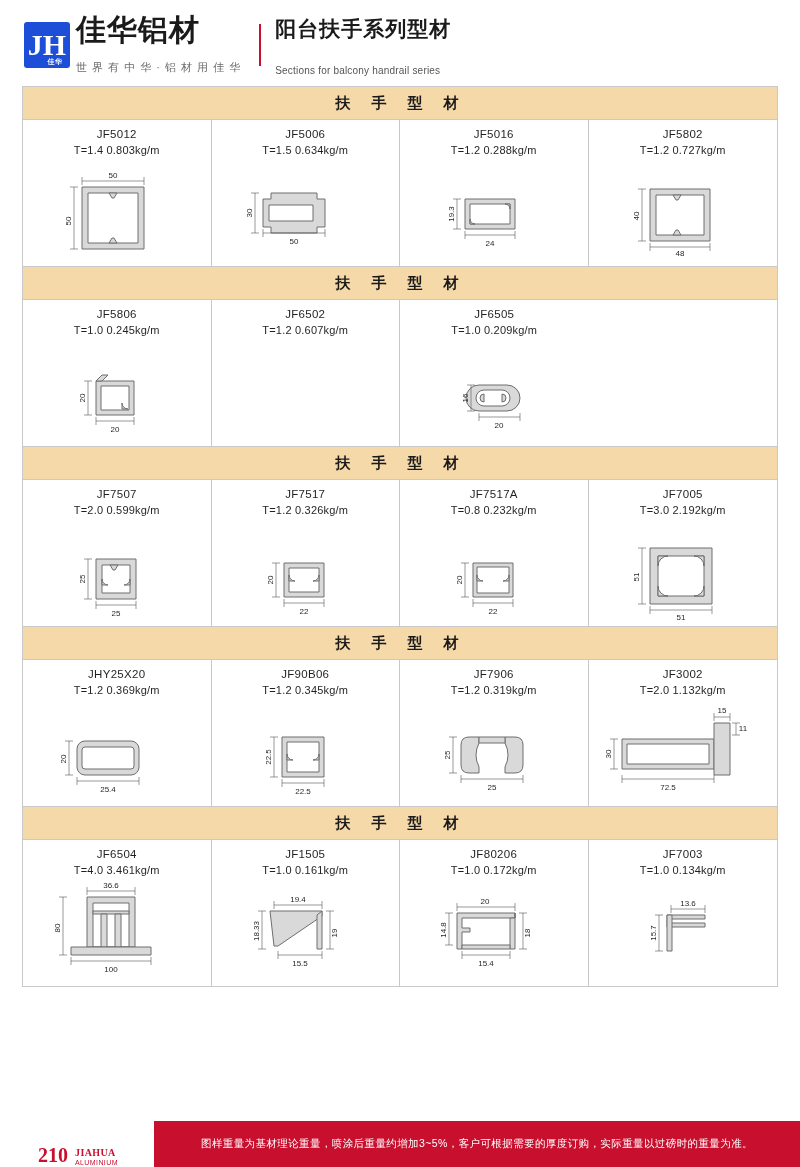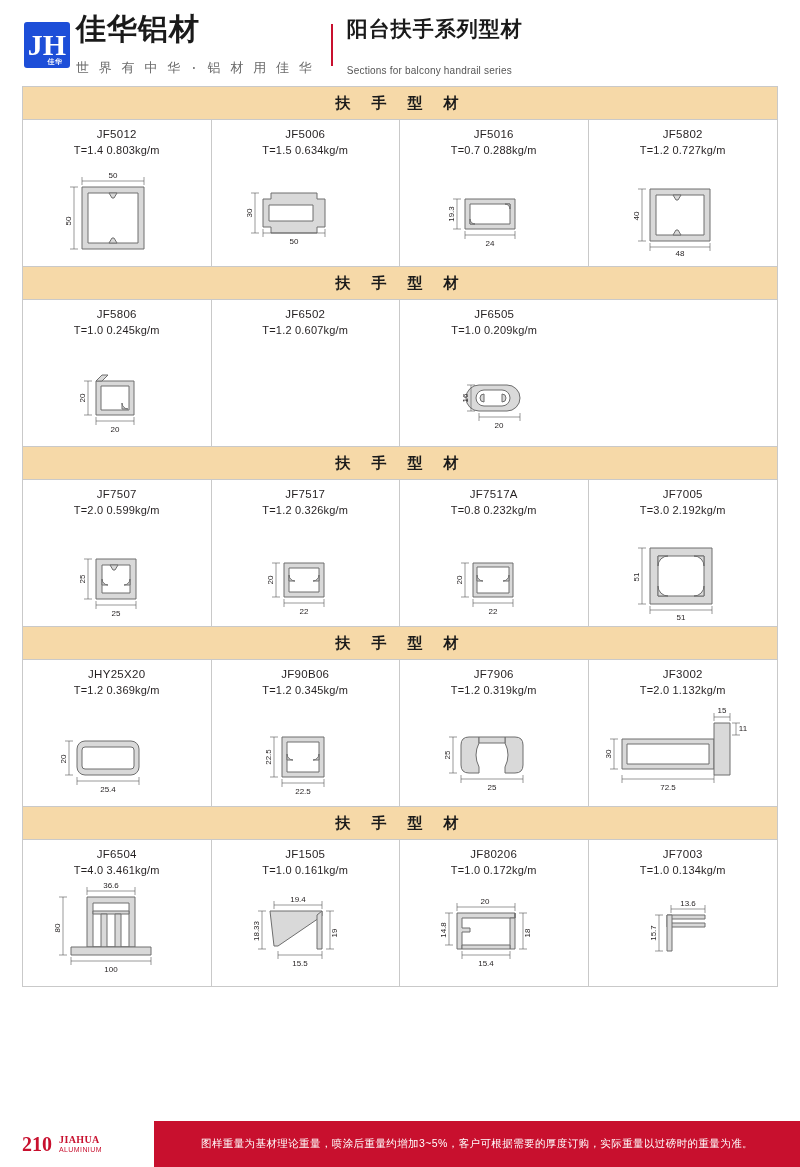--- a/index.html
+++ b/index.html
@@ -33,21 +33,21 @@
     position:absolute; bottom:1px; left:16px; right:0;
     font-size:7px; text-align:center; letter-spacing:0.5px;
   }
   .logo-cn {
     font-family:"Liberation Serif", serif;
     font-size: 30px; font-weight: bold; color:#1a1a1a;
     letter-spacing: 1px;
     line-height: 1;
   }
   .logo-tag {
-    font-size: 13px; color:#6b6b6b; letter-spacing:1px; margin-top:15px;font-family:Liberation Mono, monospace;
+    font-size: 11px; color:#6b6b6b; letter-spacing:1px; margin-top:15px;
   }
   .logo-text-wrap{ display:flex; flex-direction:column; justify-content:center;}
   .divider-v {
     width: 2px; height: 42px; background:#c8102e; margin: 0 14px 0 18px;
   }
   .title-cn {
     font-family:"Liberation Serif", serif;
     font-size: 21px; font-weight:bold; color:#1a1a1a; letter-spacing:1px;
   }
   .title-en {
@@ -99,21 +99,21 @@
   .dim { stroke:#555; stroke-width:0.6; fill:none; }
   .dimtxt { font-family:"Liberation Sans", sans-serif; font-size:8px; fill:#231f20; }
   
   .footer {
     position:absolute; left:0; right:0; bottom:0;
     height: 46px;
     display:flex; align-items:stretch;
   }
   .foot-left {
     width: 142px; background:#ffffff;
-    display:flex; align-items:center; padding-left: 22px;
+    display:flex; align-items:flex-end; padding-left: 38px;
   }
   .pagenum {
     font-family:"Liberation Serif", serif;
     font-size: 20px; font-weight:bold; color:#c8102e; margin-right:7px;
   }
   .foot-brand { line-height:1.15; }
   .foot-brand .b1 { font-size:10px; color:#c8102e; font-weight:bold; letter-spacing:0.4px;font-family:Liberation Serif, serif;}
   .foot-brand .b2 { font-size:7px; color:#c8102e; letter-spacing:0.4px;}
   .foot-right {
     flex:1; background:#c8102e; color:#fff;
@@ -182,21 +182,21 @@
           <line class="dim" x1="20" y1="26" x2="20" y2="66"></line>
           <line class="dim" x1="16" y1="26" x2="24" y2="26"></line>
             <line class="dim" x1="16" y1="66" x2="24" y2="66"></line>
           <text class="dimtxt" x="17" y="46" text-anchor="middle" transform="rotate(-90 17 46)">30</text>
         </svg>
       </div>
     </div>
 
     <div class="cell">
       <div class="code">JF5016</div>
-      <div class="spec">T=0.7   0.288kg/m</div>
+      <div class="spec">T=1.2   0.288kg/m</div>
       <div class="fig">
         <svg width="130" height="88" viewBox="0 0 130 88">
           <path class="prof" d="M36,32 h50 v30 h-50 z M41,37 h40 v20 h-40 z" fill-rule="evenodd"></path>
           <path class="prof" d="M41,52 a5,5 0 0 0 5,5 h-5 z"></path>
           <path class="prof" d="M76,37 h5 v5 a5,5 0 0 0 -5,-5 z"></path>
           <line class="dim" x1="36" y1="68" x2="86" y2="68"></line>
           <line class="dim" x1="36" y1="64" x2="36" y2="72"></line>
             <line class="dim" x1="86" y1="64" x2="86" y2="72"></line>
           <text class="dimtxt" x="61" y="79" text-anchor="middle">24</text>
           <line class="dim" x1="28" y1="32" x2="28" y2="62"></line>

